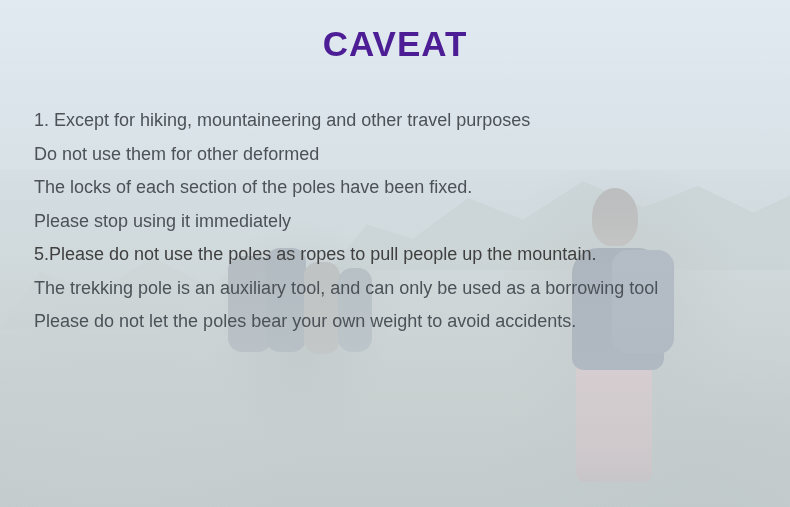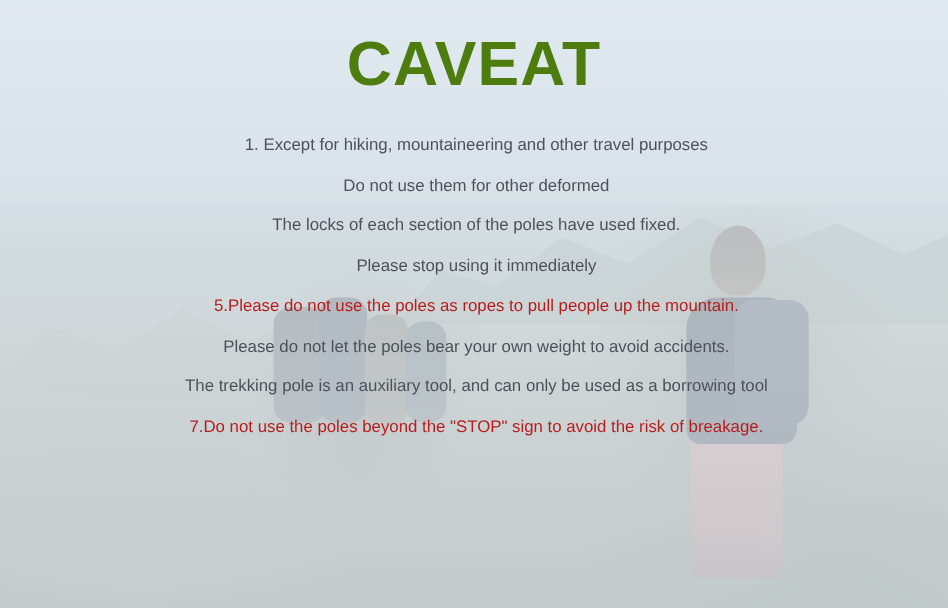--- a/index.html
+++ b/index.html
@@ -84,40 +84,39 @@
   .content {
     position: absolute;
     inset: 0;
   }
   .title {
     position: absolute;
     top: 24px;
     left: 0;
     width: 790px;
     text-align: center;
-    font-size: 52px;
+    font-size: 35px;
     font-weight: bold;
     letter-spacing: 1px;
-    color: #4d7c0f;
+    color: #4c1d95;
   }
   .lines {
     position: absolute;
     top: 104px;
     left: 34px;
     width: 726px;
   }
   .line {
-    font-size: 14px;
+    font-size: 18px;
     line-height: 33.5px;
     color: #4c5258;
     white-space: pre;
-    text-align: center;
   }
   .line.accent {
-    color: #b91c1c;
+    color: #404040;
   }
 </style>
 </head>
 <body>
 
 <div id="page">
 
   <div class="bg">
     <div class="bg-sky"></div>
     <div class="bg-ridge"></div>
@@ -131,22 +130,21 @@
     <div class="hiker h-main-pack"></div>
     <div class="hiker h-main-head"></div>
   </div>
   <div class="bg-haze"></div>
 
   <div class="content">
     <div class="title">CAVEAT</div>
     <div class="lines">
       <div class="line">1. Except for hiking, mountaineering and other travel purposes</div>
       <div class="line">Do not use them for other deformed</div>
-      <div class="line">The locks of each section of the poles have used fixed.</div>
+      <div class="line">The locks of each section of the poles have been fixed.</div>
       <div class="line">Please stop using it immediately</div>
       <div class="line accent">5.Please do not use the poles as ropes to pull people up the mountain.</div>
+      <div class="line">The trekking pole is an auxiliary tool, and can only be used as a borrowing tool</div>
       <div class="line">Please do not let the poles bear your own weight to avoid accidents.</div>
-      <div class="line">The trekking pole is an auxiliary tool, and can only be used as a borrowing tool</div>
-      <div class="line accent">7.Do not use the poles beyond the "STOP" sign to avoid the risk of breakage.</div>
     </div>
   </div>
 
 </div>
 
 </body></html>

